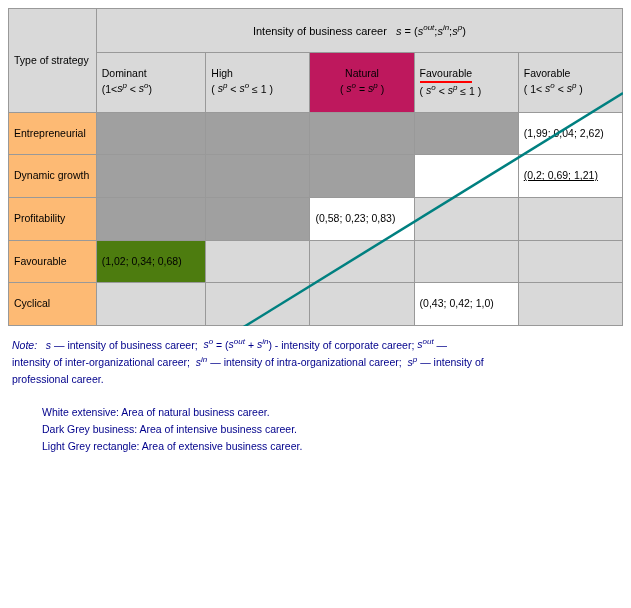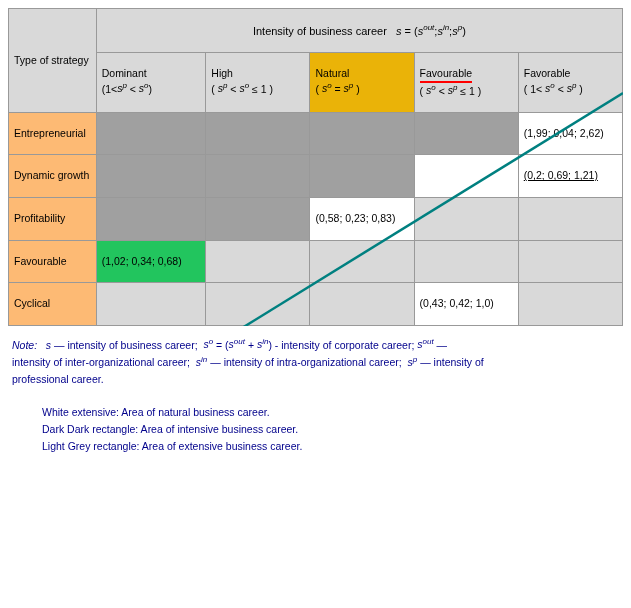--- a/index.html
+++ b/index.html
@@ -102,21 +102,21 @@
       </tr>
       <tr>
         <td style="background:#d9d9d9;">
           <span>Dominant</span><br>
           <span>(1&lt;<i>s<sup>p</sup></i> &lt; <i>s<sup>o</sup></i>)</span>
         </td>
         <td style="background:#d9d9d9;">
           <span>High</span><br>
           <span>( <i>s<sup>p</sup></i> &lt; <i>s<sup>o</sup></i> ≤ 1 )</span>
         </td>
-        <td style="background:#eab308;">
+        <td style="background:#be185d;text-align:center;">
           <span>Natural</span><br>
           <span>( <i>s<sup>o</sup></i> = <i>s<sup>p</sup></i> )</span>
         </td>
         <td style="background:#d9d9d9;">
           <span class="favourable-text">Favourable</span><br>
           <span>( <i>s<sup>o</sup></i> &lt; <i>s<sup>p</sup></i> ≤ 1 )</span>
         </td>
         <td style="background:#d9d9d9;">
           <span>Favorable</span><br>
           <span>( 1&lt; <i>s<sup>o</sup></i> &lt; <i>s<sup>p</sup></i> )</span>
@@ -161,21 +161,21 @@
           <span>(0,58; 0,23; 0,83)</span>
         </td>
         <td style="background:#d9d9d9;"></td>
         <td style="background:#d9d9d9;"></td>
       </tr>
 
       <tr>
         <td class="row-label">
           <span>Favourable</span>
         </td>
-        <td style="background:#22c55e;">
+        <td style="background:#4d7c0f;">
           <span>(1,02; 0,34; 0,68)</span>
         </td>
         <td style="background:#d9d9d9;"></td>
         <td style="background:#d9d9d9;"></td>
         <td style="background:#d9d9d9;"></td>
         <td style="background:#d9d9d9;"></td>
       </tr>
 
       <tr>
         <td class="row-label">
@@ -204,15 +204,15 @@
     <span> — intensity of business career; &nbsp;<i>s<sup>o</sup></i> = (<i>s<sup>out</sup></i> + <i>s<sup>in</sup></i>) - intensity of corporate career; <i>s<sup>out</sup></i> —</span>
   </p>
   <p>
     <span>intensity of inter-organizational career; &nbsp;<i>s<sup>in</sup></i> — intensity of intra-organizational career; &nbsp;<i>s<sup>p</sup></i> — intensity of</span>
   </p>
   <p>
     <span>professional career.</span>
   </p>
   <br>
   <p style="margin-left:30px;">White extensive: Area of natural business career.</p>
-  <p style="margin-left:30px;">Dark Dark rectangle: Area of intensive business career.</p>
+  <p style="margin-left:30px;">Dark Grey business: Area of intensive business career.</p>
   <p style="margin-left:30px;">Light Grey rectangle: Area of extensive business career.</p>
 </div>
 
 </body></html>

